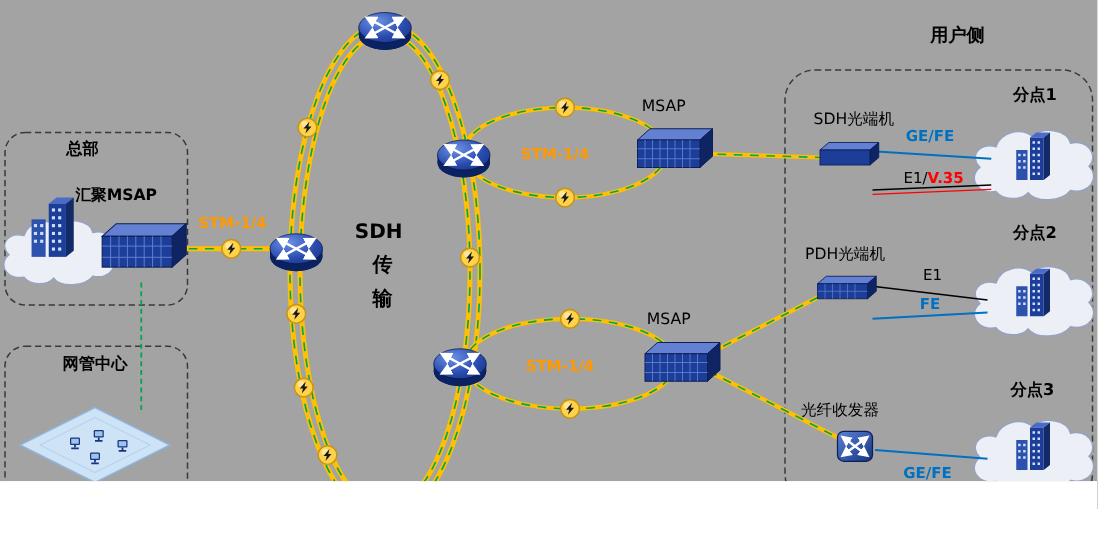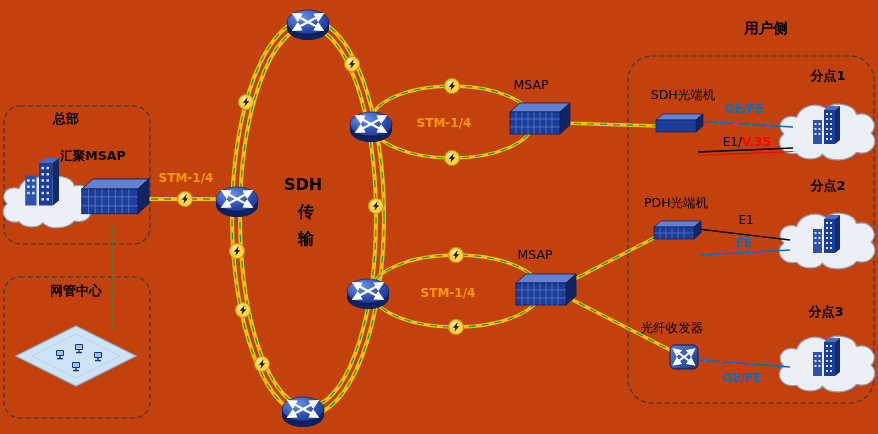--- a/index.html
+++ b/index.html
@@ -1,16 +1,16 @@
 <!DOCTYPE html>
 <html><head>
 <meta charset="utf-8">
 <style>
   html,body{margin:0;padding:0;background:#fff;}
-  .stage{position:relative;width:878px;height:434px;background:#c2410c;overflow:hidden;
+  .stage{position:relative;width:878px;height:385px;background:#a3a3a3;overflow:hidden;
          font-family:"DejaVu Sans","Liberation Sans",sans-serif;}
   svg text{font-family:"DejaVu Sans","Liberation Sans",sans-serif;}
   .fiberY{stroke:#FFC000;stroke-width:4;fill:none;}
   .fiberY2{stroke:#FFC000;stroke-width:3.4;fill:none;}
   .fiberG{stroke:#00A550;stroke-width:1.3;fill:none;stroke-dasharray:7 6;}
   .dashbox{fill:none;stroke:#3a3a3a;stroke-width:1.2;stroke-dasharray:5 3;}
   .mgmt{stroke:#00A550;stroke-width:1.4;stroke-dasharray:4 3;fill:none;}
   .tb{font-weight:700;fill:#000;}
   .tn{font-weight:400;fill:#000;}
   .torange{font-weight:700;fill:#FF9900;}

